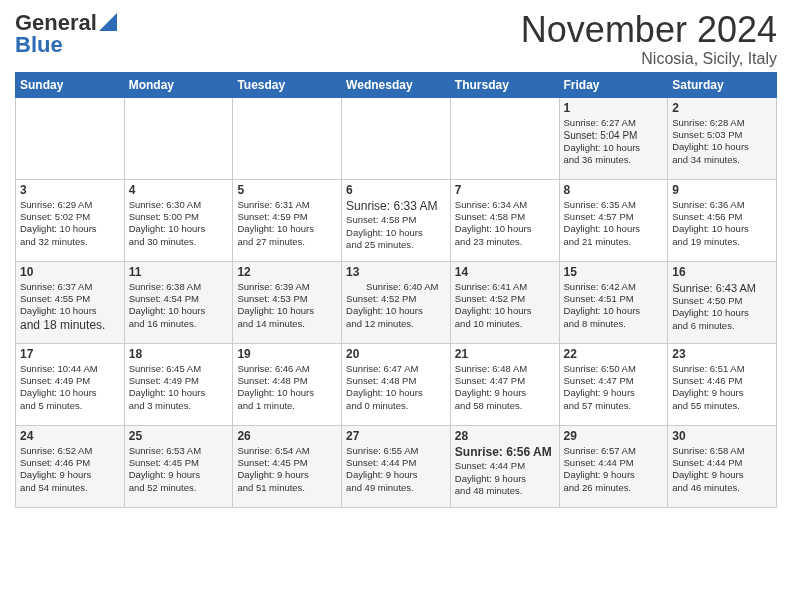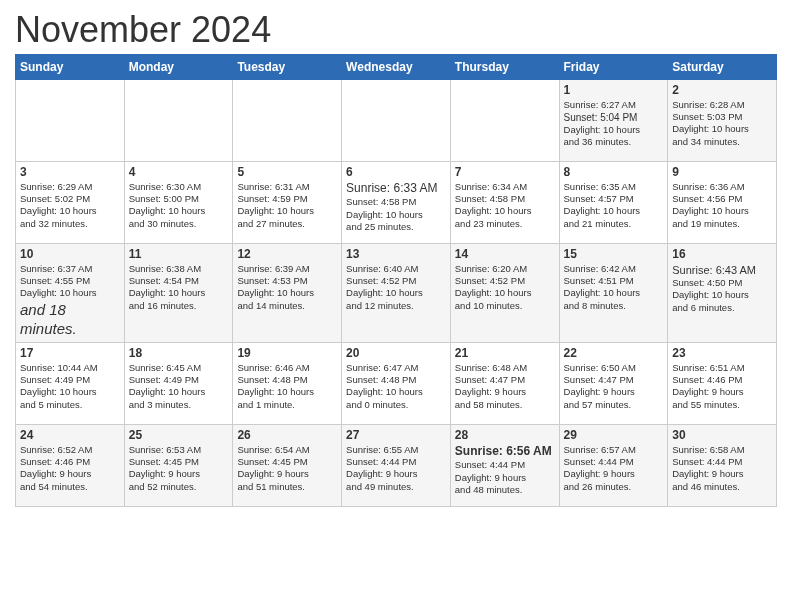--- a/index.html
+++ b/index.html
@@ -72,22 +72,32 @@
     }
     .empty-cell {
       background: #fff !important;
     }
   </style>
 </head>
 <body>
 
 <div class="container">
   <div class="header-row">
+    <div class="logo">
+      <div style="display:flex;align-items:center;">
+        <span style="font-size:22px;font-weight:bold;color:#333;">General</span>
+        <svg width="18" height="18" viewBox="0 0 18 18" style="margin-left:2px;margin-top:-2px;">
+          <polygon points="0,18 18,0 18,18" fill="#2d6bb5"></polygon>
+        </svg>
+      </div>
+      <span style="font-size:22px;font-weight:bold;color:#2d6bb5;margin-top:-4px;">Blue</span>
+    </div>
     <div class="title-block">
       <div class="month-title">November 2024</div>
+      <div class="location">Nicosia, Sicily, Italy</div>
     </div>
   </div>
 
   <table>
     <thead>
       <tr id="header-row">
       <th>Sunday</th>
           <th>Monday</th>
           <th>Tuesday</th>
           <th>Wednesday</th>
@@ -168,46 +178,46 @@
             <div style="font-size: 9.5px; line-height: 1.3;">Daylight: 10 hours</div>
             <div style="font-size: 9.5px; line-height: 1.3;">and 19 minutes.</div>
           </td>
         </tr>
         <tr>
           <td>
             <span class="day-num">10</span>
             <div style="font-size: 9.5px; line-height: 1.3;">Sunrise: 6:37 AM</div>
             <div style="font-size: 9.5px; line-height: 1.3;">Sunset: 4:55 PM</div>
             <div style="font-size: 9.5px; line-height: 1.3;">Daylight: 10 hours</div>
-            <div style="font-size: 15px; line-height: 1.3; font-style: italic;">and 18 minutes.</div>
+            <div style="font-size: 12px; line-height: 1.3;">and 18 minutes.</div>
           </td>
           <td>
             <span class="day-num">11</span>
             <div style="font-size: 9.5px; line-height: 1.3;">Sunrise: 6:38 AM</div>
             <div style="font-size: 9.5px; line-height: 1.3;">Sunset: 4:54 PM</div>
             <div style="font-size: 9.5px; line-height: 1.3;">Daylight: 10 hours</div>
             <div style="font-size: 9.5px; line-height: 1.3;">and 16 minutes.</div>
           </td>
           <td>
             <span class="day-num">12</span>
             <div style="font-size: 9.5px; line-height: 1.3;">Sunrise: 6:39 AM</div>
             <div style="font-size: 9.5px; line-height: 1.3;">Sunset: 4:53 PM</div>
             <div style="font-size: 9.5px; line-height: 1.3;">Daylight: 10 hours</div>
             <div style="font-size: 9.5px; line-height: 1.3;">and 14 minutes.</div>
           </td>
           <td>
             <span class="day-num">13</span>
-            <div style="font-size: 9.5px; line-height: 1.3;">Sunrise: 6:40 AM</div>
+            <div style="font-size: 9.5px; line-height: 1.3; margin-left: 20px;">Sunrise: 6:40 AM</div>
             <div style="font-size: 9.5px; line-height: 1.3;">Sunset: 4:52 PM</div>
             <div style="font-size: 9.5px; line-height: 1.3;">Daylight: 10 hours</div>
             <div style="font-size: 9.5px; line-height: 1.3;">and 12 minutes.</div>
           </td>
           <td>
             <span class="day-num">14</span>
-            <div style="font-size: 9.5px; line-height: 1.3;">Sunrise: 6:20 AM</div>
+            <div style="font-size: 9.5px; line-height: 1.3;">Sunrise: 6:41 AM</div>
             <div style="font-size: 9.5px; line-height: 1.3;">Sunset: 4:52 PM</div>
             <div style="font-size: 9.5px; line-height: 1.3;">Daylight: 10 hours</div>
             <div style="font-size: 9.5px; line-height: 1.3;">and 10 minutes.</div>
           </td>
           <td>
             <span class="day-num">15</span>
             <div style="font-size: 9.5px; line-height: 1.3;">Sunrise: 6:42 AM</div>
             <div style="font-size: 9.5px; line-height: 1.3;">Sunset: 4:51 PM</div>
             <div style="font-size: 9.5px; line-height: 1.3;">Daylight: 10 hours</div>
             <div style="font-size: 9.5px; line-height: 1.3;">and 8 minutes.</div>

